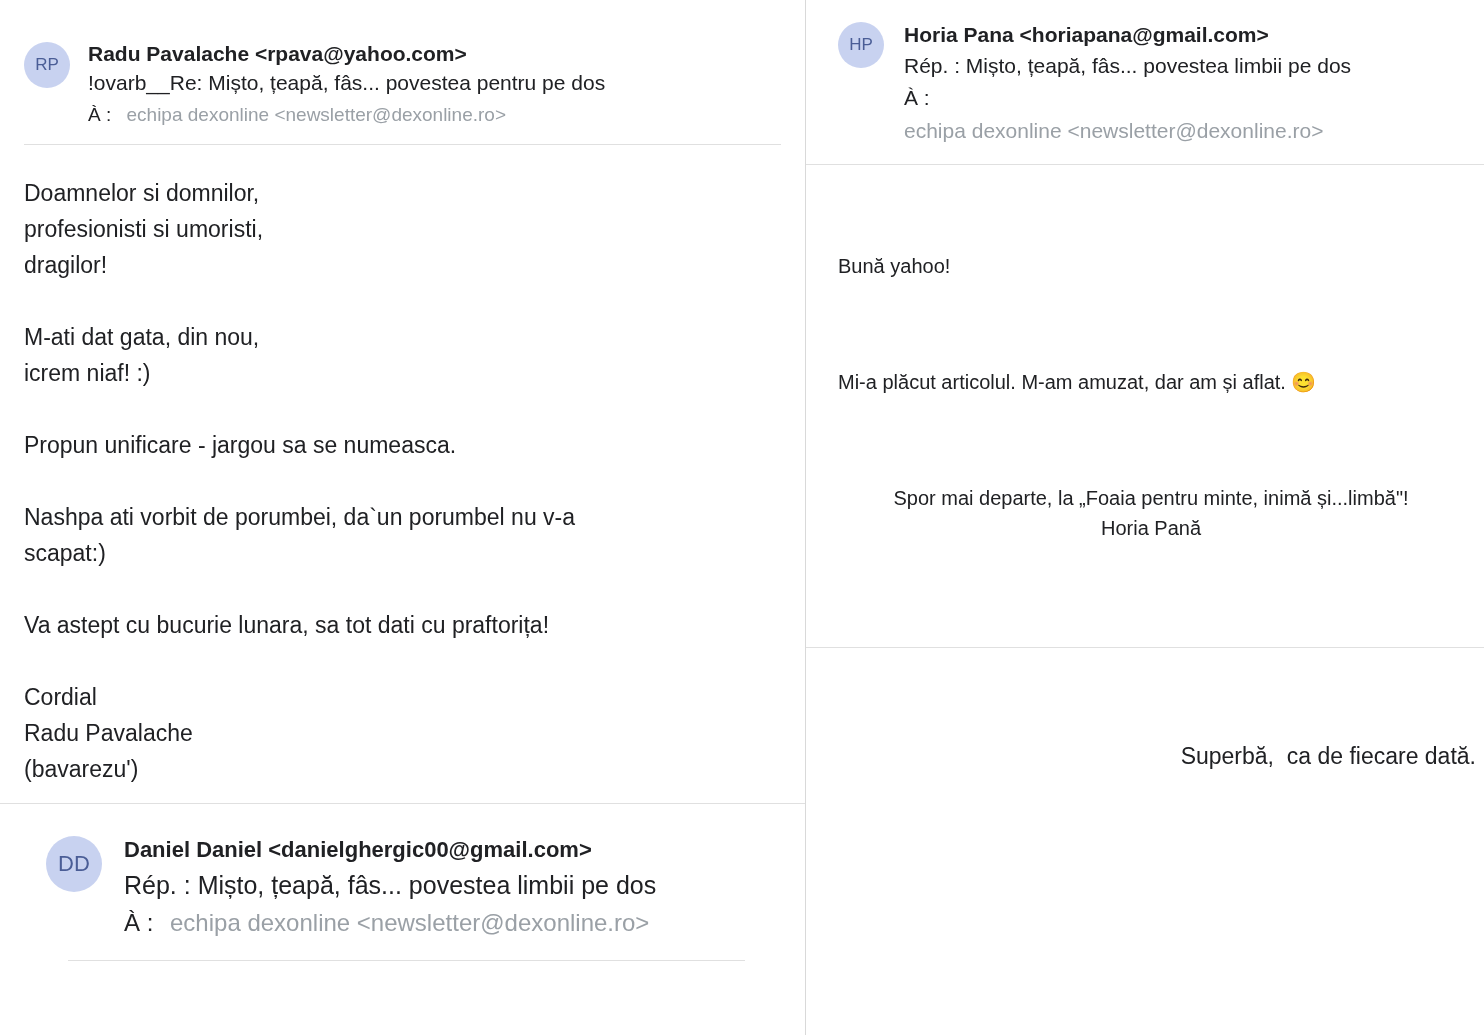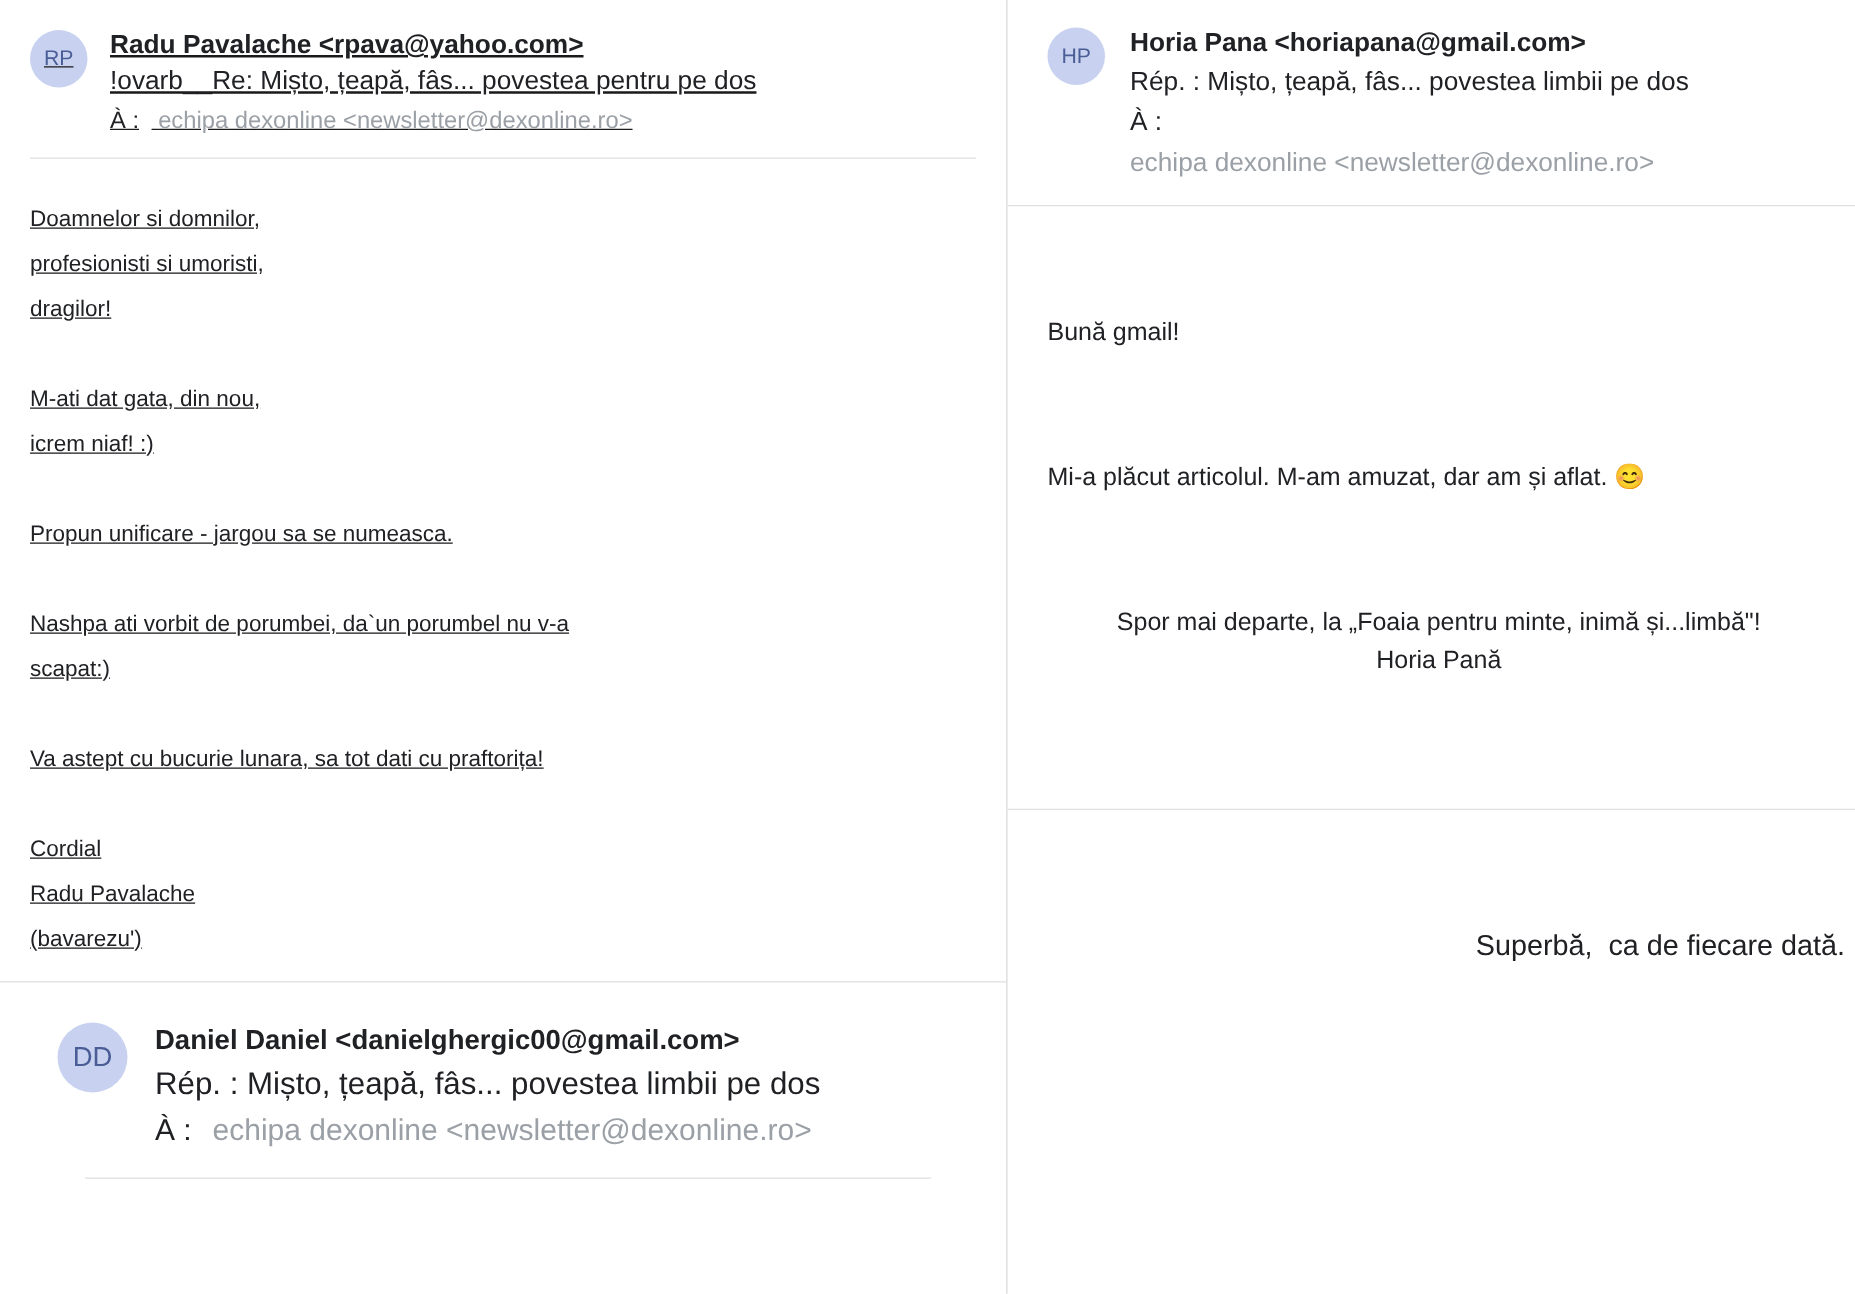--- a/index.html
+++ b/index.html
@@ -78,34 +78,34 @@
     border: none;
     border-top: 1px solid #e0e0e0;
     margin: 0;
   }
   .body-text {
     color: #202124;
     white-space: pre-wrap;
   }
 
   
-  #msg-radu { padding: 22px 24px 0 24px; text-decoration: underline; }
+  #msg-radu { padding: 40px 24px 0 24px; }
   #msg-radu .avatar {
     width: 46px; height: 46px;
     font-size: 17px;
     margin-right: 18px;
     margin-top: 2px;
   }
   #msg-radu .from-line { font-size: 21px; line-height: 28px; }
   #msg-radu .subject-line { font-size: 21px; line-height: 30px; }
   #msg-radu .to-line { font-size: 19px; line-height: 30px; margin-top: 2px; }
   #msg-radu .to-label { margin-right: 10px; }
   #msg-radu .hr1 { margin: 14px 0 0 0; }
   #msg-radu .body-text {
-    font-size: 18px;
+    font-size: 23px;
     line-height: 36px;
     margin: 30px 0 0 0;
   }
 
   
   #msg-daniel {
     padding: 0 24px 0 24px;
     margin-top: 16px;
   }
   #msg-daniel .hr-top { margin: 0 -24px 0 -24px; }
@@ -243,21 +243,21 @@
           <div class="from-line">Horia Pana &lt;horiapana@gmail.com&gt;</div>
           <div class="subject-line">Rép. : Mișto, țeapă, fâs... povestea limbii pe dos</div>
           <div class="to-line">
             <span class="to-label">À :</span>
           </div>
           <div class="to-value-line">echipa dexonline &lt;newsletter@dexonline.ro&gt;</div>
         </div>
       </div>
       <hr class="divider hr1">
       <div class="body-text">
-        <div class="para">Bună gmail!</div>
+        <div class="para">Bună yahoo!</div>
         <div class="para">Mi-a plăcut articolul. M-am amuzat, dar am și aflat. 😊</div>
         <div class="para" style="white-space:pre-wrap;text-align:center;">Spor mai departe, la „Foaia pentru minte, inimă și...limbă"!
 Horia Pană</div>
       </div>
     </div>
 
     <div class="msg" id="msg-cosmin">
       <hr class="divider hr1">
       <div class="body-text">
         <div class="para">Superbă,  ca de fiecare dată.</div>

